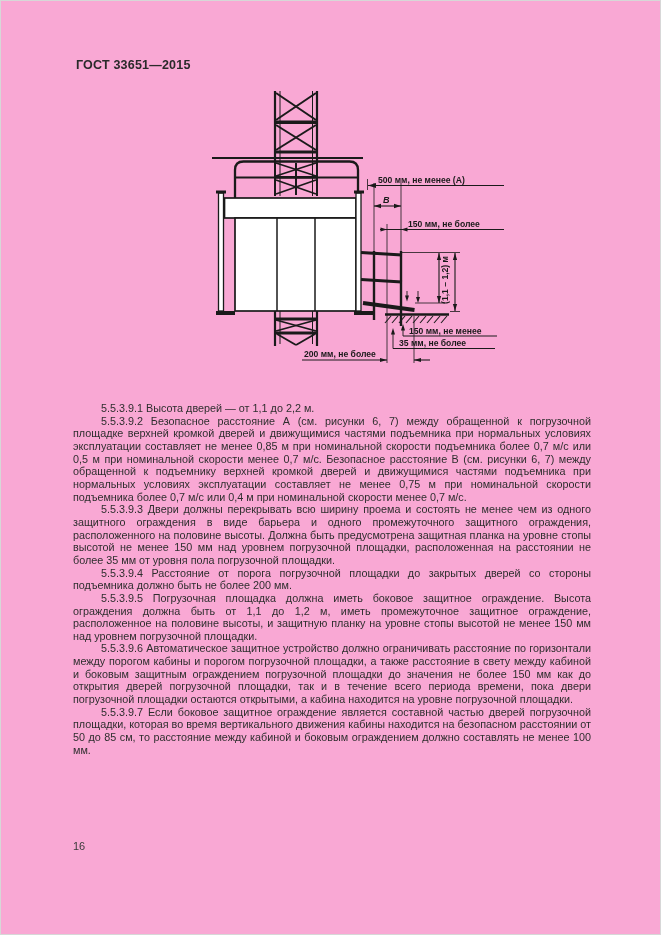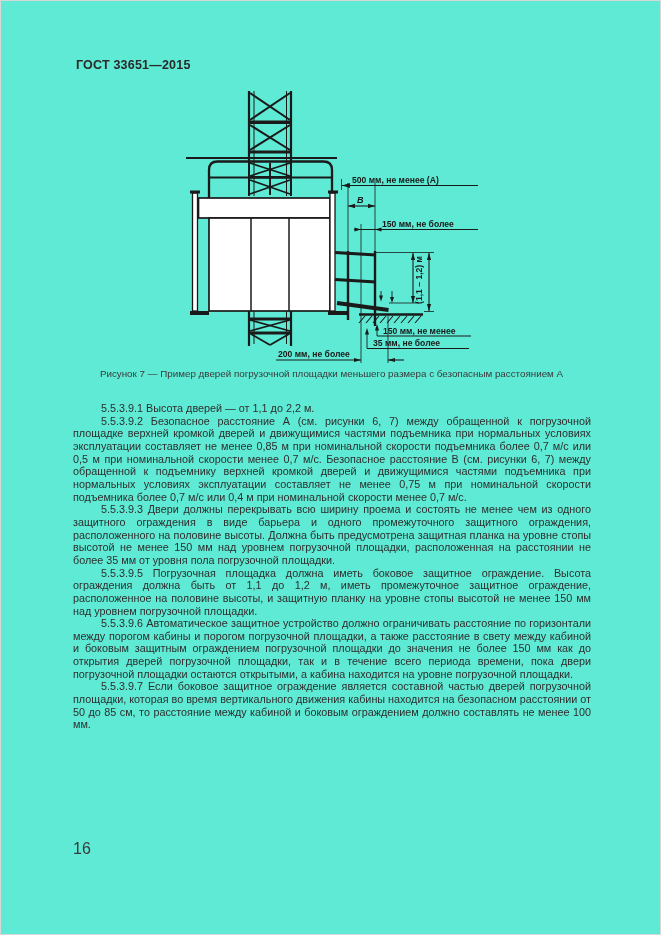--- a/index.html
+++ b/index.html
@@ -1,38 +1,38 @@
 <!DOCTYPE html>
 <html><head>
 <meta charset="utf-8">
 <style>
   html,body{margin:0;padding:0;}
   body{background:#e8e8e8;font-family:"Liberation Sans",sans-serif;}
   .page{
-    position:relative;width:661px;height:935px;background:#5eead4;
+    position:relative;width:661px;height:935px;background:#f9a8d4;
     border:1px solid #d7d7d7;box-sizing:border-box;overflow:hidden;
     color:#2e2e2e;
   }
   .doc-header{
     position:absolute;left:75px;top:57px;
     font-size:12.5px;font-weight:bold;color:#2a2a2a;letter-spacing:.2px;
   }
-  .figure-wrap{position:absolute;left:170px;top:83px;width:345px;height:290px;}
+  .figure-wrap{position:absolute;left:196px;top:83px;width:345px;height:290px;}
   .figure-wrap svg{display:block;}
   .fig-caption{
     position:absolute;left:50px;top:366px;width:561px;
     font-size:9.8px;line-height:13px;text-align:center;color:#3a3a3a;
   }
   .body-text{
     position:absolute;left:72px;top:401px;width:518px;
     font-size:10.8px;line-height:12.65px;text-align:justify;color:#2e2e2e;
   }
   .body-text p{margin:0;text-indent:28px;}
   .page-number{
-    position:absolute;left:72px;top:839px;font-size:16px;color:#3a3a3a;
+    position:absolute;left:72px;top:839px;font-size:11px;color:#3a3a3a;
   }
   .dim-label{font-size:8.6px;font-weight:bold;fill:#1a1a1a;}
   .dim-label-i{font-size:9px;font-weight:bold;font-style:italic;fill:#1a1a1a;}
   .stroke{stroke:#1a1a1a;}
 </style>
 </head>
 <body>
 
 <div class="page">
 
@@ -163,27 +163,27 @@
       <text class="dim-label-i" x="186" y="119">В</text>
       <text class="dim-label" x="211" y="142.5">150 мм, не более</text>
       <text class="dim-label" x="251" y="196" text-anchor="middle" transform="rotate(-90 251 196)">(1,1 – 1,2) м</text>
       <text class="dim-label" x="212" y="249.5">150 мм, не менее</text>
       <text class="dim-label" x="202" y="262">35 мм, не более</text>
       <text class="dim-label" x="107" y="273">200 мм, не более</text>
     </svg>
   </div>
 
   <div class="fig-caption">
-    <div>Рисунок 7 — Пример дверей погрузочной площадки меньшего размера с безопасным расстоянием А</div>
   </div>
 
   <div class="body-text">
     <p>5.5.3.9.1 Высота дверей — от 1,1 до 2,2 м.</p>
     <p>5.5.3.9.2 Безопасное расстояние А (см. рисунки 6, 7) между обращенной к погрузочной площадке верхней кромкой дверей и движущимися частями подъемника при нормальных условиях эксплуатации составляет не менее 0,85 м при номинальной скорости подъемника более 0,7 м/с или 0,5 м при номинальной скорости менее 0,7 м/с. Безопасное расстояние В (см. рисунки 6, 7) между обращенной к подъемнику верхней кромкой дверей и движущимися частями подъемника при нормальных условиях эксплуатации составляет не менее 0,75 м при номинальной скорости подъемника более 0,7 м/с или 0,4 м при номинальной скорости менее 0,7 м/с.</p>
     <p>5.5.3.9.3 Двери должны перекрывать всю ширину проема и состоять не менее чем из одного защитного ограждения в виде барьера и одного промежуточного защитного ограждения, расположенного на половине высоты. Должна быть предусмотрена защитная планка на уровне стопы высотой не менее 150 мм над уровнем погрузочной площадки, расположенная на расстоянии не более 35 мм от уровня пола погрузочной площадки.</p>
+    <p>5.5.3.9.4 Расстояние от порога погрузочной площадки до закрытых дверей со стороны подъемника должно быть не более 200 мм.</p>
     <p>5.5.3.9.5 Погрузочная площадка должна иметь боковое защитное ограждение. Высота ограждения должна быть от 1,1 до 1,2 м, иметь промежуточное защитное ограждение, расположенное на половине высоты, и защитную планку на уровне стопы высотой не менее 150 мм над уровнем погрузочной площадки.</p>
     <p>5.5.3.9.6 Автоматическое защитное устройство должно ограничивать расстояние по горизонтали между порогом кабины и порогом погрузочной площадки, а также расстояние в свету между кабиной и боковым защитным ограждением погрузочной площадки до значения не более 150 мм как до открытия дверей погрузочной площадки, так и в течение всего периода времени, пока двери погрузочной площадки остаются открытыми, а кабина находится на уровне погрузочной площадки.</p>
     <p>5.5.3.9.7 Если боковое защитное ограждение является составной частью дверей погрузочной площадки, которая во время вертикального движения кабины находится на безопасном расстоянии от 50 до 85 см, то расстояние между кабиной и боковым ограждением должно составлять не менее 100 мм.</p>
   </div>
 
   <div class="page-number">16</div>
 
 </div>
 
 </body></html>

